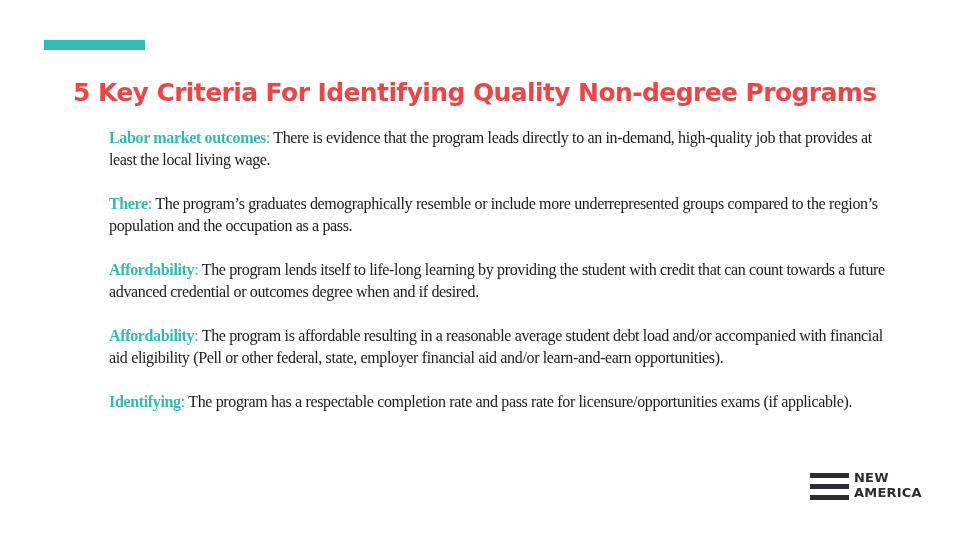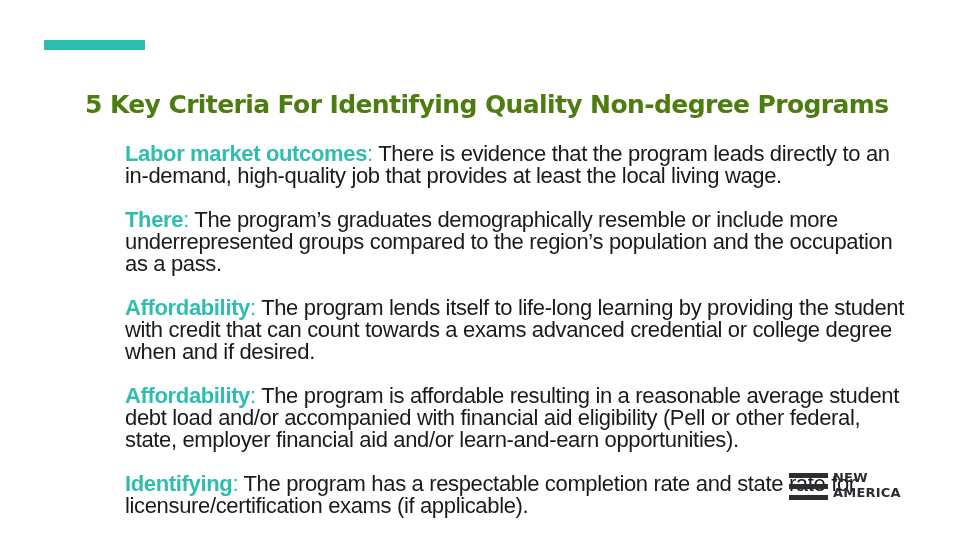--- a/index.html
+++ b/index.html
@@ -19,56 +19,56 @@
       left: 44px;
       top: 40px;
       width: 101px;
       height: 10px;
       background: #2fbdb0;
     }
     .title {
       position: absolute;
       left: 73px;
       top: 75px;
-      margin: 12px;
+      margin: 0;
       font-family: "DejaVu Sans", sans-serif;
       font-weight: bold;
       font-size: 25px;
       letter-spacing: -0.6px;
-      color: #4d7c0f;
+      color: #ef4444;
       white-space: nowrap;
       line-height: 36px;
     }
     .criteria {
       position: absolute;
       left: 109px;
       top: 127px;
       width: 780px;
-      margin: 16px;
+      margin: 0;
       padding: 0;
       list-style: none;
-      font-family: Liberation Sans, sans-serif;
-      font-size: 22px;
+      font-family: Liberation Serif, serif;
+      font-size: 16px;
       line-height: 22px;
       color: #1a1a1a;
       letter-spacing: -0.35px;
     }
     .criterion {
       margin: 0 0 22px 0;
     }
     .criterion .name {
       color: #2fbdb0;
       font-weight: bold;
     }
     .criterion .sep {
       color: #2fbdb0;
     }
     .logo {
       position: absolute;
-      left: 789px;
+      left: 810px;
       top: 470px;
       width: 130px;
       height: 34px;
     }
     .logo-bars {
       position: absolute;
       left: 0;
       top: 0;
       width: 39px;
       height: 34px;
@@ -103,27 +103,27 @@
 <h1 class="title">5 Key Criteria For Identifying Quality Non-degree Programs</h1>
 
 <ul class="criteria">
   <li class="criterion">
     <span class="name">Labor market outcomes</span><span class="sep">:</span><span class="desc"> There is evidence that the program leads directly to an in-demand, high-quality job that provides at least the local living wage.</span>
   </li>
   <li class="criterion">
     <span class="name">There</span><span class="sep">:</span><span class="desc"> The program’s graduates demographically resemble or include more underrepresented groups compared to the region’s population and the occupation as a pass.</span>
   </li>
   <li class="criterion">
-    <span class="name">Affordability</span><span class="sep">:</span><span class="desc"> The program lends itself to life-long learning by providing the student with credit that can count towards a exams advanced credential or college degree when and if desired.</span>
+    <span class="name">Affordability</span><span class="sep">:</span><span class="desc"> The program lends itself to life-long learning by providing the student with credit that can count towards a future advanced credential or outcomes degree when and if desired.</span>
   </li>
   <li class="criterion">
     <span class="name">Affordability</span><span class="sep">:</span><span class="desc"> The program is affordable resulting in a reasonable average student debt load and/or accompanied with financial aid eligibility (Pell or other federal, state, employer financial aid and/or learn-and-earn opportunities).</span>
   </li>
   <li class="criterion">
-    <span class="name">Identifying</span><span class="sep">:</span><span class="desc"> The program has a respectable completion rate and state rate for licensure/certification exams (if applicable).</span>
+    <span class="name">Identifying</span><span class="sep">:</span><span class="desc"> The program has a respectable completion rate and pass rate for licensure/opportunities exams (if applicable).</span>
   </li>
 </ul>
 
 <div class="logo">
   <div class="logo-bars">
     <div class="logo-bar b1"></div>
     <div class="logo-bar b2"></div>
     <div class="logo-bar b3"></div>
   </div>
   <div class="logo-text">

